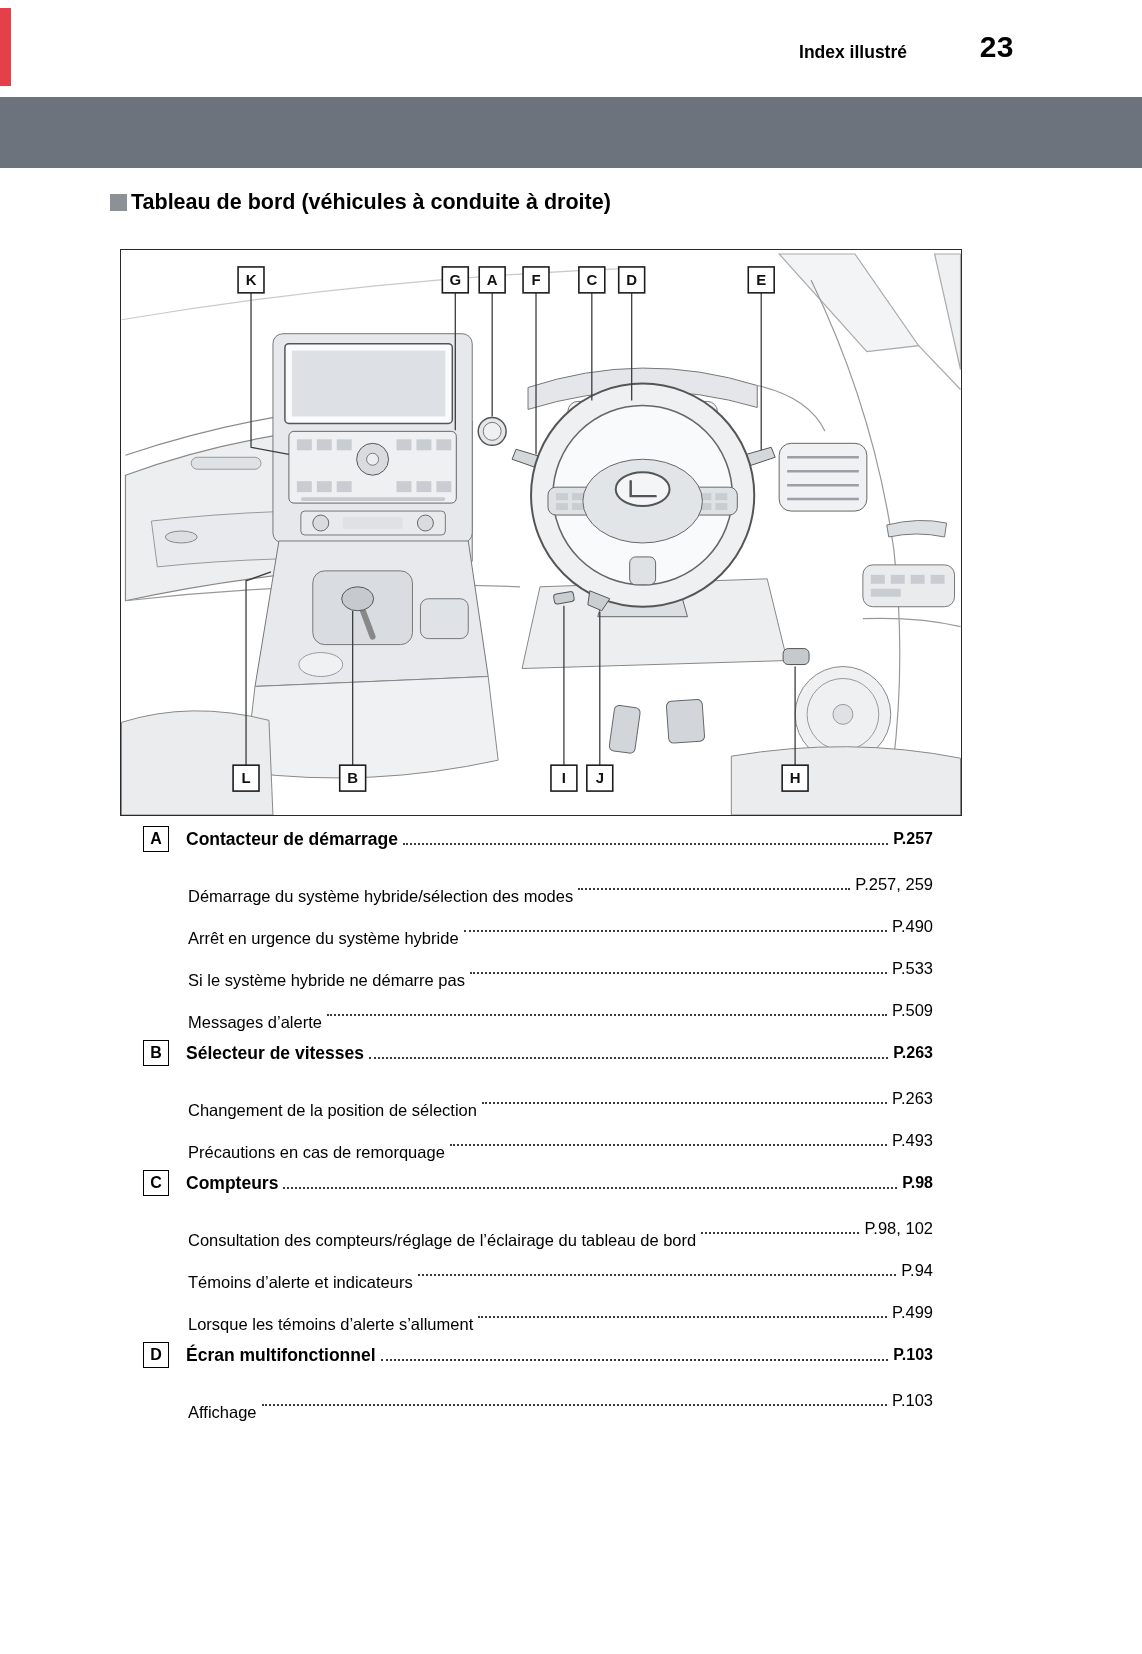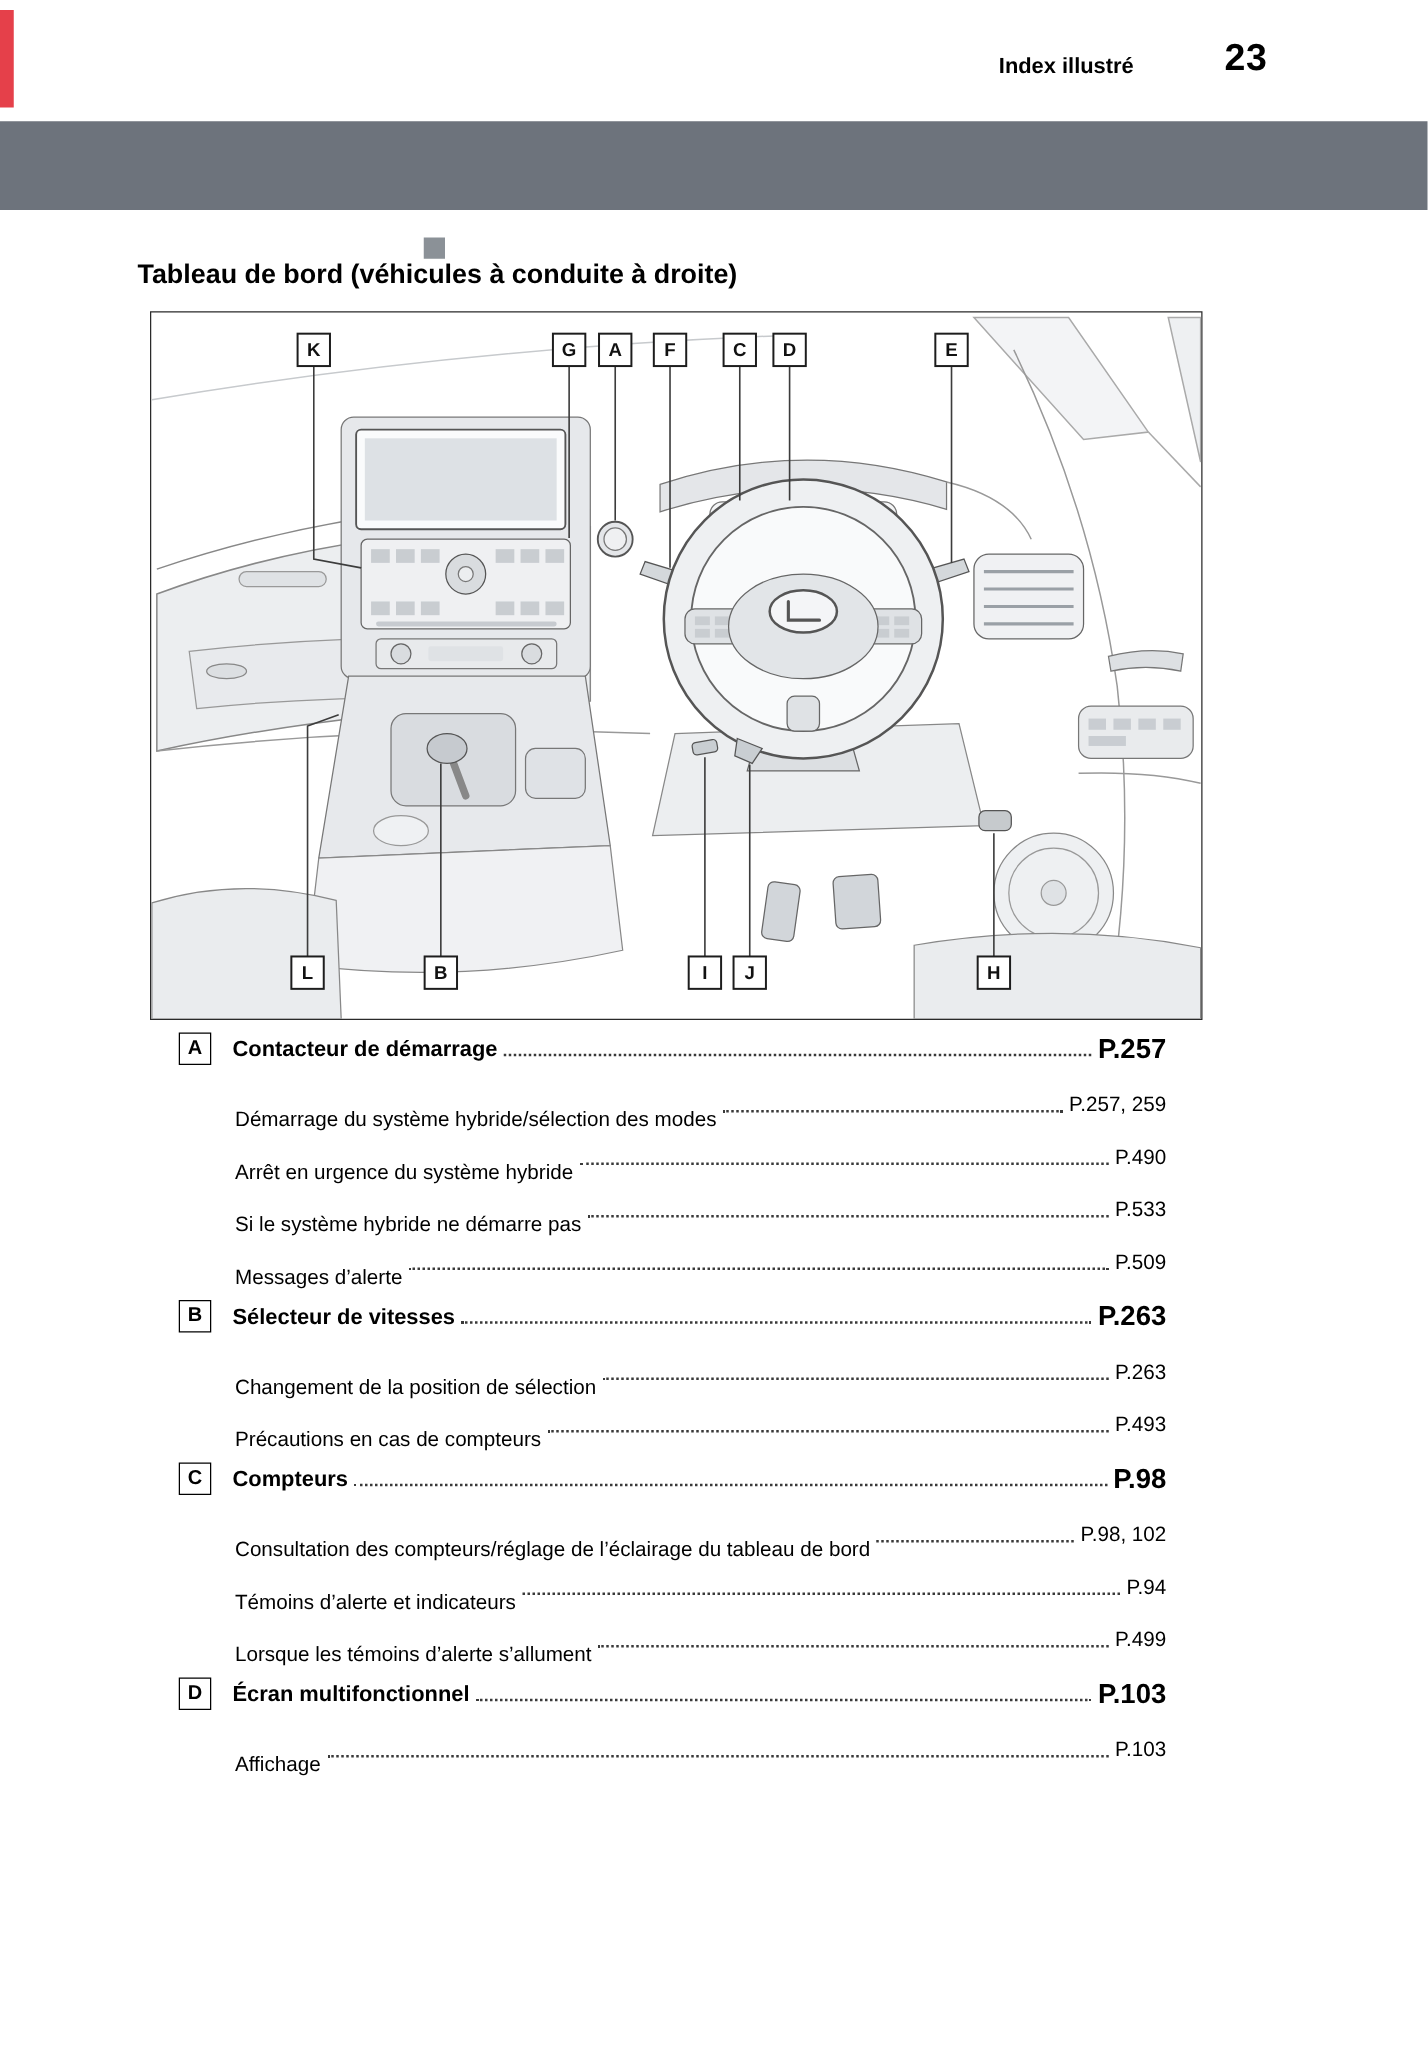--- a/index.html
+++ b/index.html
@@ -30,21 +30,21 @@
   .banner {
     position: absolute; top: 97px; left: 0;
     width: 1142px; height: 71px;
     background: var(--banner-gray, #6d737c);
   }
 
   
   .section-heading {
     position: absolute; top: 190px; left: 110px;
     display: flex; align-items: center;
-    font-size: 21.5px; font-weight: 700; white-space: nowrap; flex-direction: column;
+    font-size: 21.5px; font-weight: 700; white-space: nowrap;
   }
   .section-heading .marker {
     width: 17px; height: 17px; margin-right: 4px;
     background: var(--marker-gray, #8b9197);
     flex: none;
   }
 
   
   .illustration {
     position: absolute; top: 249px; left: 120px;
@@ -72,21 +72,21 @@
   }
   .entry-main.first { margin-top: 0; }
   .letterbox {
     width: 26px; height: 26px; flex: none;
     border: 1.8px solid #000;
     display: inline-flex; align-items: center; justify-content: center;
     font-size: 16px; font-weight: 700;
     margin-right: 17px;
   }
   .entry-title { font-size: 17.5px; font-weight: 700; white-space: nowrap; }
-  .entry-page  { font-size: 22px; font-weight: 700; white-space: nowrap; }
+  .entry-page  { font-size: 16px; font-weight: 700; white-space: nowrap; }
   .entry-sub {
     display: flex; align-items: center;
     height: 28px; margin-bottom: 14px;
     padding-left: 45px;
   }
   .sub-label { font-size: 16.5px; white-space: nowrap; margin-top: 24px; }
   .sub-page  { font-size: 16.5px; white-space: nowrap; }
   .leader {
     flex: 1 1 auto;
     border-bottom: 2.2px dotted #3a3a3a;
@@ -360,21 +360,21 @@
     <span class="entry-title">Sélecteur de vitesses</span>
     <span class="leader"></span>
     <span class="entry-page">P.263</span>
   </div>
   <div class="entry-sub">
     <span class="sub-label">Changement de la position de sélection</span>
     <span class="leader"></span>
     <span class="sub-page">P.263</span>
   </div>
   <div class="entry-sub">
-    <span class="sub-label">Précautions en cas de compteurs</span>
+    <span class="sub-label">Précautions en cas de remorquage</span>
     <span class="leader"></span>
     <span class="sub-page">P.493</span>
   </div>
 
   <div class="entry-main">
     <span class="letterbox">C</span>
     <span class="entry-title">Compteurs</span>
     <span class="leader"></span>
     <span class="entry-page">P.98</span>
   </div>

